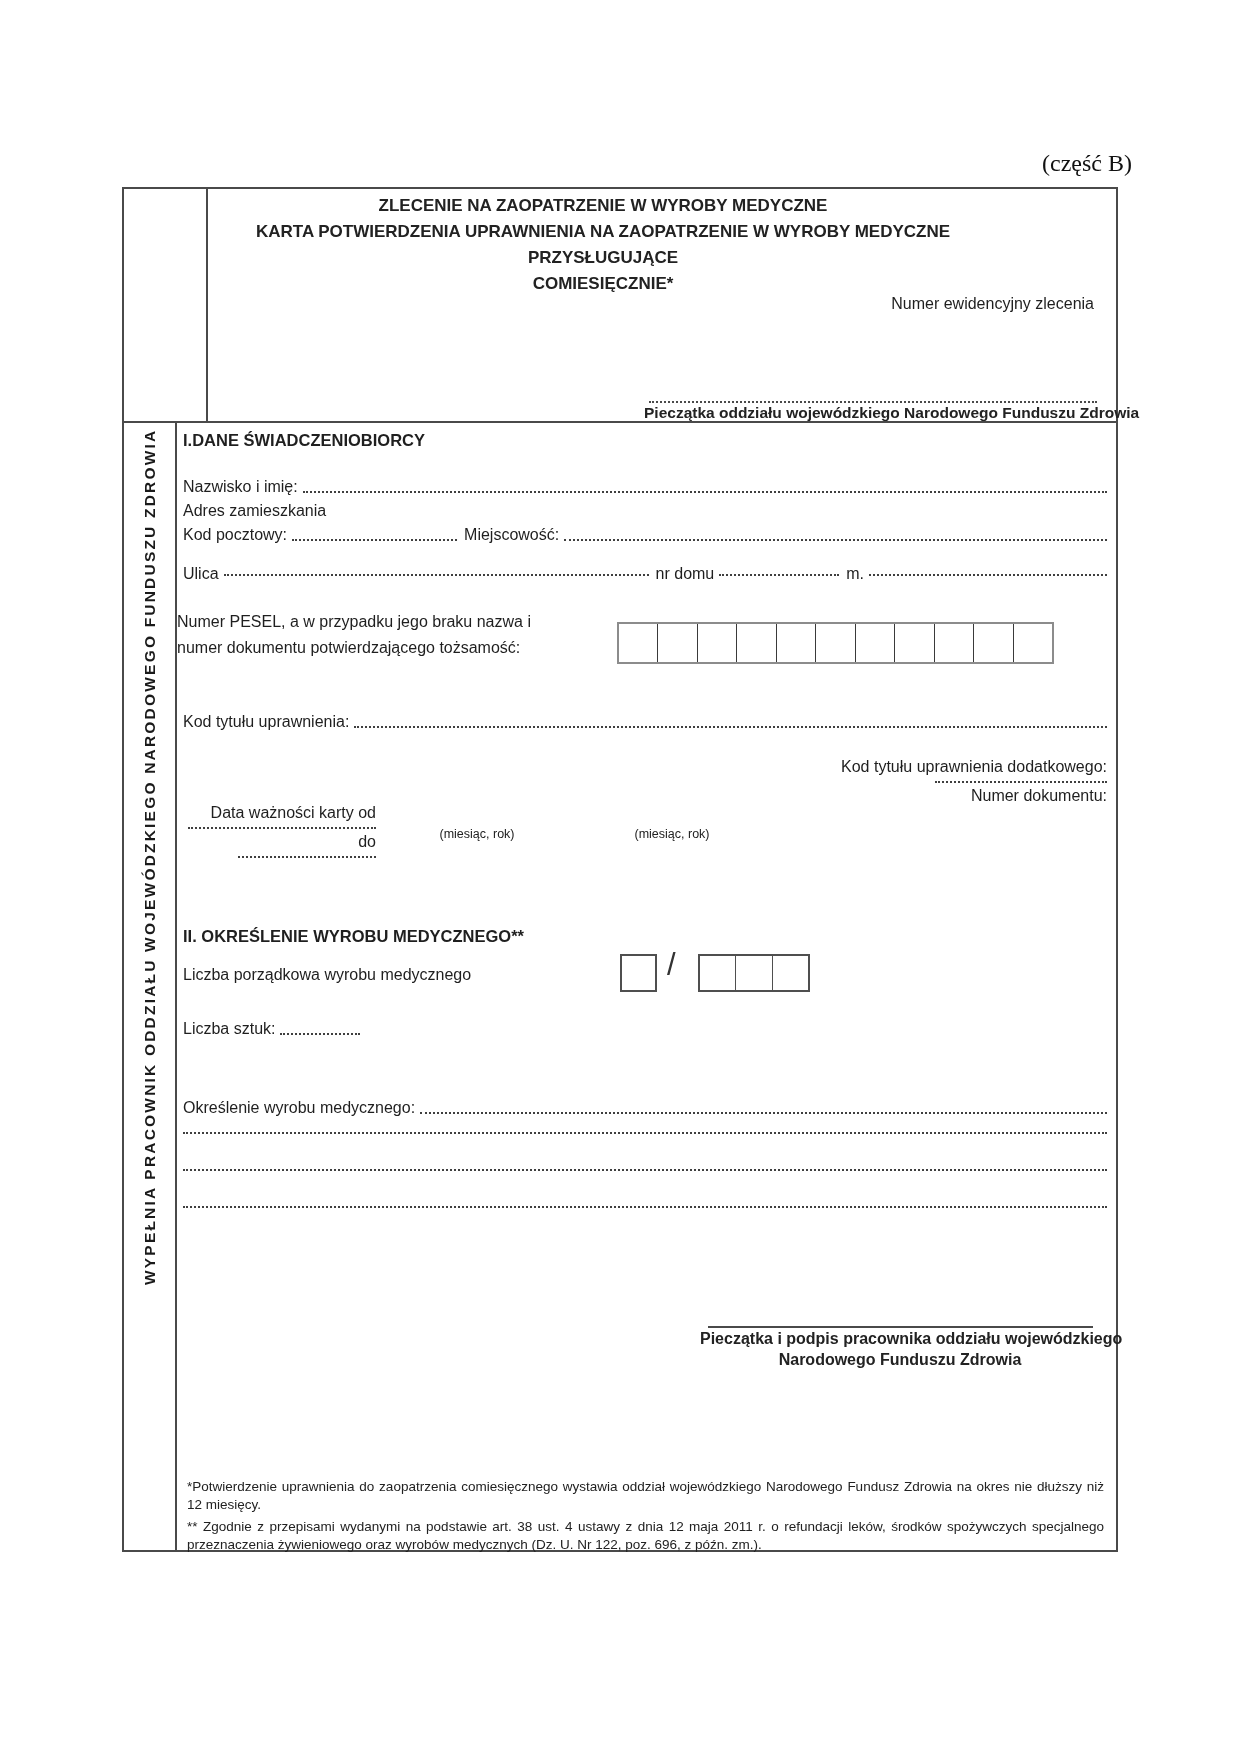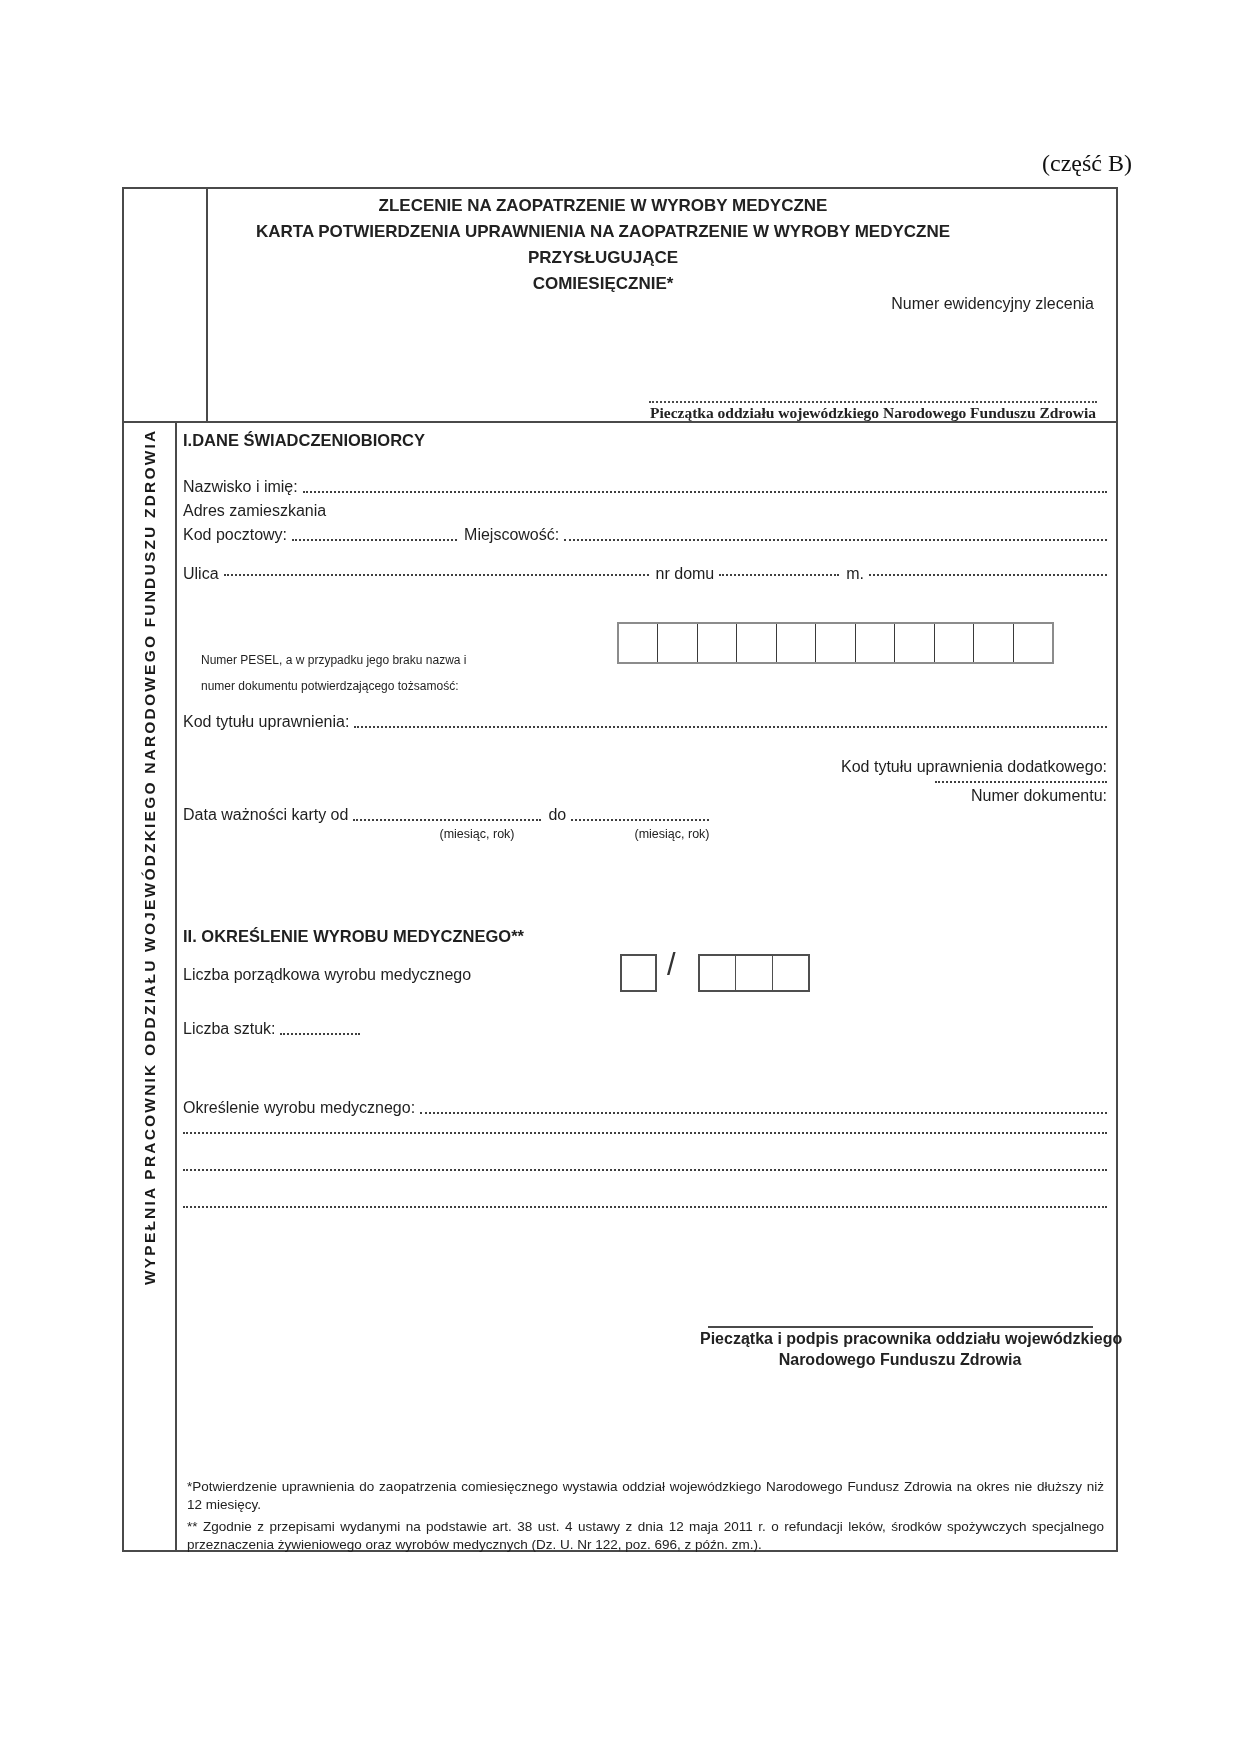--- a/index.html
+++ b/index.html
@@ -30,23 +30,23 @@
         height:21px;font-size:16px;}
   .line.noflex{right:auto;}
   .lbl{white-space:nowrap;line-height:19px;}
   .ml{margin-left:7px;}
   .dots{flex:1 1 auto;height:5px;border-bottom:2px dotted #3f3f3f;margin:0 0 3px 5px;min-width:0;}
   .dots.f{flex:0 0 auto;}
   .h{font-weight:bold;font-size:16.5px;}
 
   .stamp-block{position:absolute;top:209px;right:14px;width:458px;text-align:center;}
   .stamp-line{width:448px;margin:0 auto;height:3px;border-bottom:2px dotted #4a4a4a;}
-  .stamp-caption{font-weight:bold;font-size:15.5px;line-height:18px;margin-top:1px;white-space:nowrap;color:#222;font-family:Liberation Serif, serif;}
-
-  .pesel-label{position:absolute;top:186px;left:24px;font-size:12px;line-height:26px;margin-top:38px;}
+  .stamp-caption{font-weight:bold;font-size:15.5px;line-height:18px;margin-top:1px;white-space:nowrap;color:#222;}
+
+  .pesel-label{position:absolute;top:186px;left:0;font-size:16px;line-height:26px;}
   .pesel-row{position:absolute;top:199px;left:440px;width:437px;height:42px;display:flex;
              border:2px solid #8c8c8c;box-sizing:border-box;background:#fff;}
   .pesel-cell{flex:1;border-left:1px solid #3a3a3a;}
   .pesel-cell:first-child{border-left:none;}
 
   .ord-box-single{position:absolute;top:531px;left:443px;width:37px;height:38px;
                   border:2px solid #4f4f4f;box-sizing:border-box;}
   .ord-slash{position:absolute;top:524px;left:490px;font-size:31px;font-weight:400;color:#333;}
   .ord-box-group{position:absolute;top:531px;left:521px;width:112px;height:38px;display:flex;
                  border:2px solid #4f4f4f;box-sizing:border-box;}
@@ -155,21 +155,21 @@
           <span class="dots"></span>
         </div>
 
         <div class="line" style="top:334px;flex-direction:column;">
           <span class="lbl">Kod tytułu uprawnienia dodatkowego:</span>
           <span class="dots f" style="width:172px;"></span>
           <span class="lbl" style="margin-left:24px;">Numer dokumentu:</span>
           <span class="dots"></span>
         </div>
 
-        <div class="line noflex" style="top:380px;">
+        <div class="line noflex" style="top:380px;flex-direction:column;">
           <span class="lbl">Data ważności karty od</span>
           <span class="dots f" style="width:188px;"></span>
           <span class="lbl ml">do</span>
           <span class="dots f" style="width:138px;"></span>
         </div>
         <div class="hint" style="top:404px;left:205px;width:190px;">(miesiąc, rok)</div>
         <div class="hint" style="top:404px;left:420px;width:150px;">(miesiąc, rok)</div>
 
         <div class="line" style="top:502px;">
           <span class="lbl h">II. OKREŚLENIE WYROBU MEDYCZNEGO**</span>

